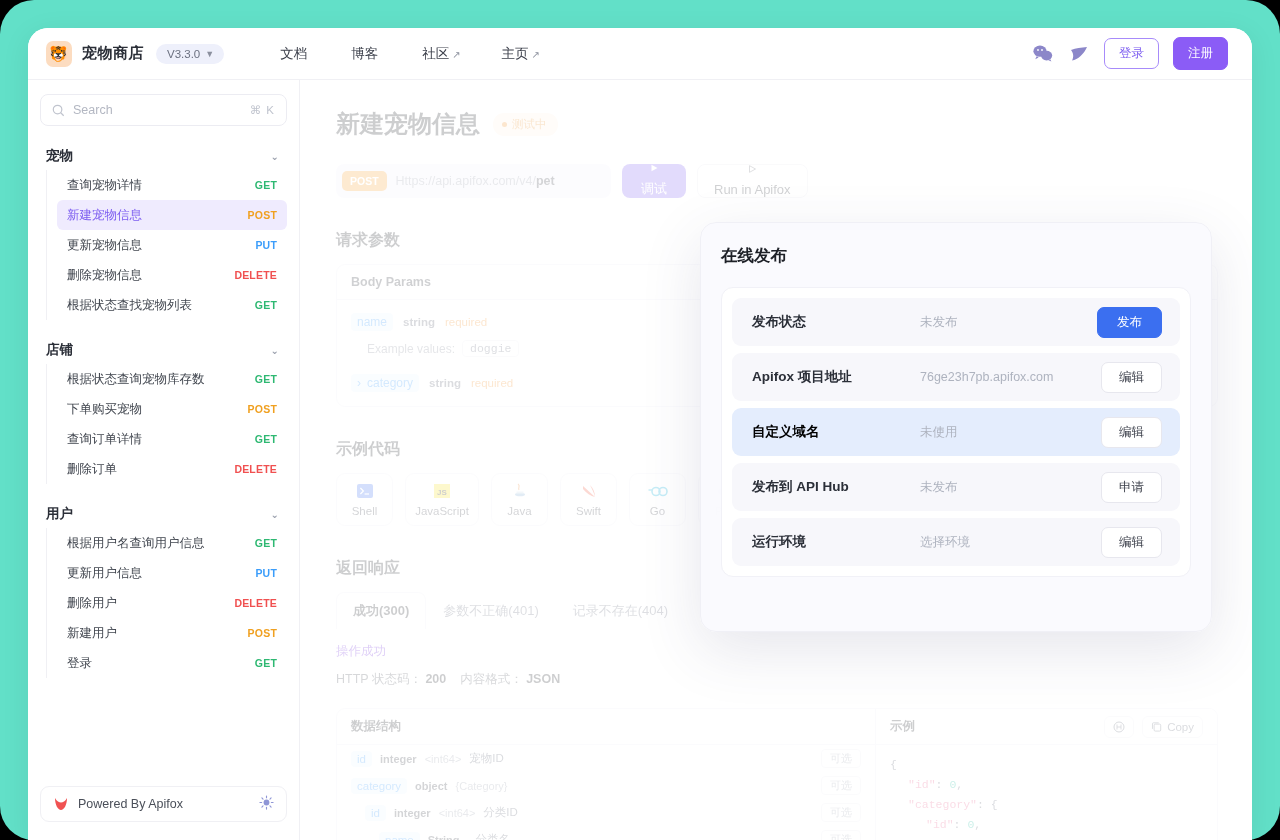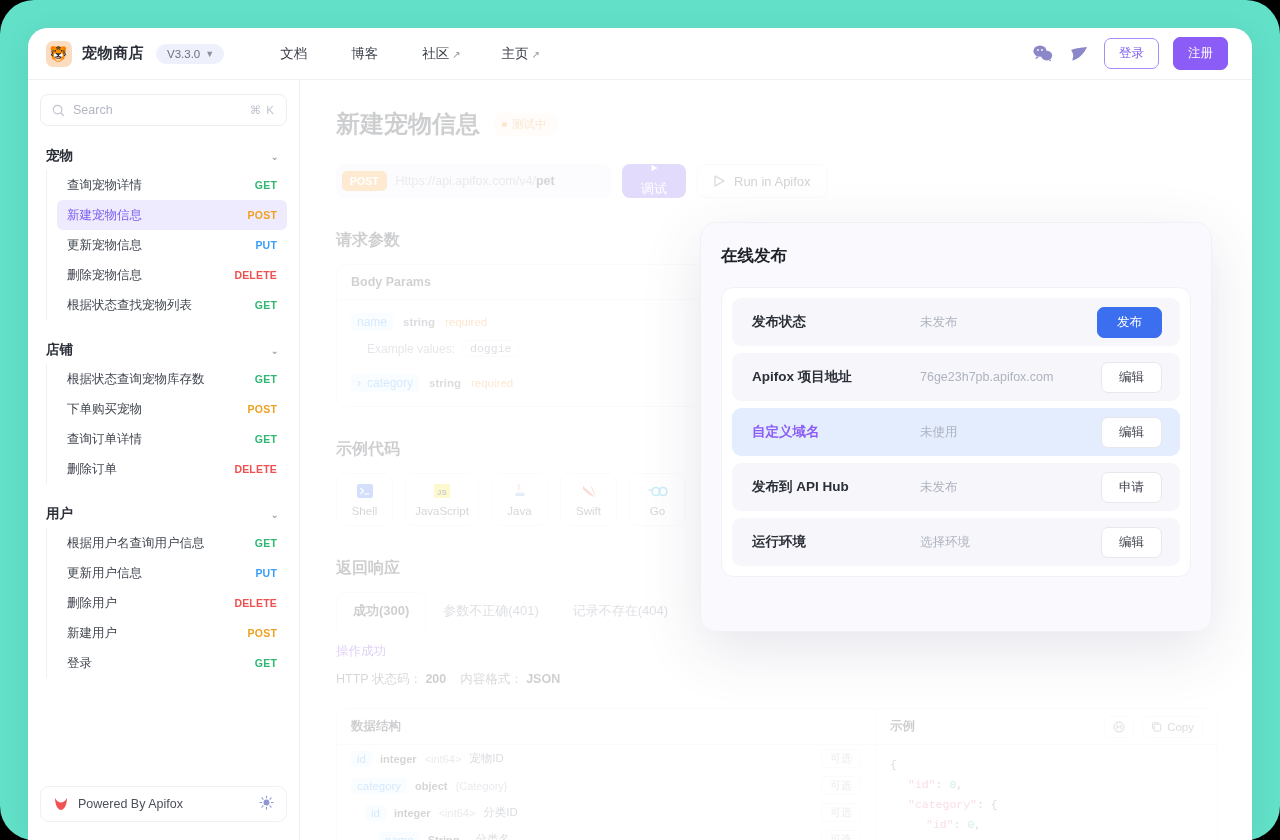--- a/index.html
+++ b/index.html
@@ -135,21 +135,21 @@
   .url-text { font-size: 12.5px; color: #9aa0ad; }
   .url-text b { color: #3b3f4a; font-weight: 700; }
   .btn-debug {
     height: 34px; background: #7c5cf0; color: #fff; border: none;
     border-radius: 8px; padding: 0 19px; font-size: 13px; font-weight: 500;
     display: flex; align-items: center; gap: 8px; flex-direction: column;
   }
   .btn-run {
     height: 34px; background: #fff; color: #2b2f38; border: 1px solid #e7e7ee;
     border-radius: 8px; padding: 0 16px; font-size: 13px; font-weight: 500;
-    display: flex; align-items: center; gap: 9px;
+    display: flex; align-items: center; gap: 9px; flex-direction: column;
   }
 
   .sec-title { font-size: 16px; font-weight: 700; color: #1d2027; margin: 32px 0 13px; }
   .panel { border: 1px solid #eeeef3; border-radius: 9px; overflow: hidden; }
   .panel-head {
     height: 35px; display: flex; align-items: center; padding: 0 14px;
     font-size: 12.5px; font-weight: 700; color: #2b2f38;
     border-bottom: 1px solid #eeeef3;
   }
   .panel-body { padding: 13px 14px 14px; }
@@ -245,21 +245,21 @@
     margin-top: 20px; background: #fff;
     border: 1px solid #f1f1f7; border-radius: 12px;
     padding: 10px; display: flex; flex-direction: column; gap: 7px;
   }
   .m-row {
     height: 48px; border-radius: 9px; background: #f7f7fb;
     display: flex; align-items: center; padding: 0 18px 0 20px;
   }
   .m-row.hl { background: #e4edfd; }
   .m-label { font-size: 13.5px; font-weight: 700; color: #2b2f38; width: 168px; }
-  .m-row.hl .m-label { color: #8b5cf6; }
+  .m-row.hl .m-label { color: #000000; }
   .m-value { font-size: 12.5px; color: #aeb3bf; flex: 1; }
   .m-btn {
     border: 1px solid #e7e7ee; background: #fff; color: #3b3f4a;
     font-size: 12.5px; border-radius: 7px; padding: 6px 17px; font-weight: 500;
   }
   .m-btn.primary { background: #3b6ff0; border-color: #3b6ff0; color: #fff; padding: 6px 19px; }
   .toggle {
     margin-left: auto; width: 38px; height: 21px; border-radius: 11px;
     background: #cfd2e8; position: relative;
   }

